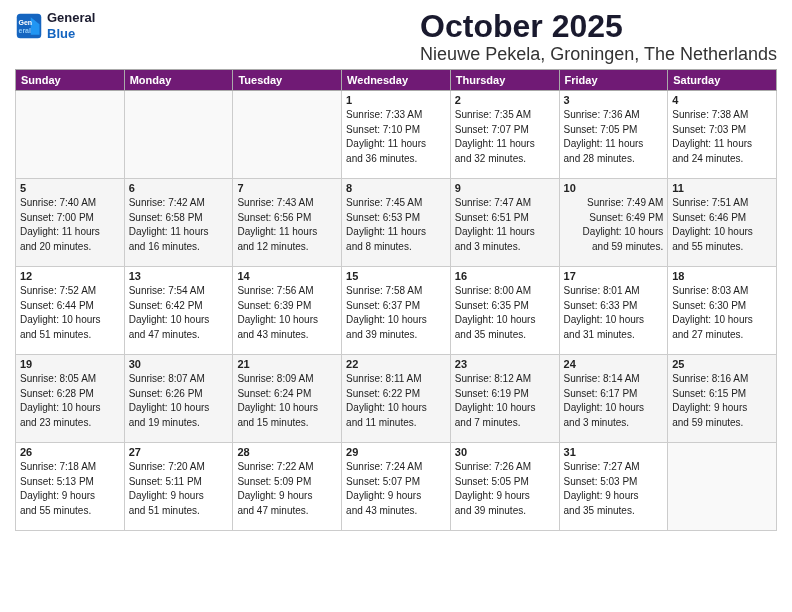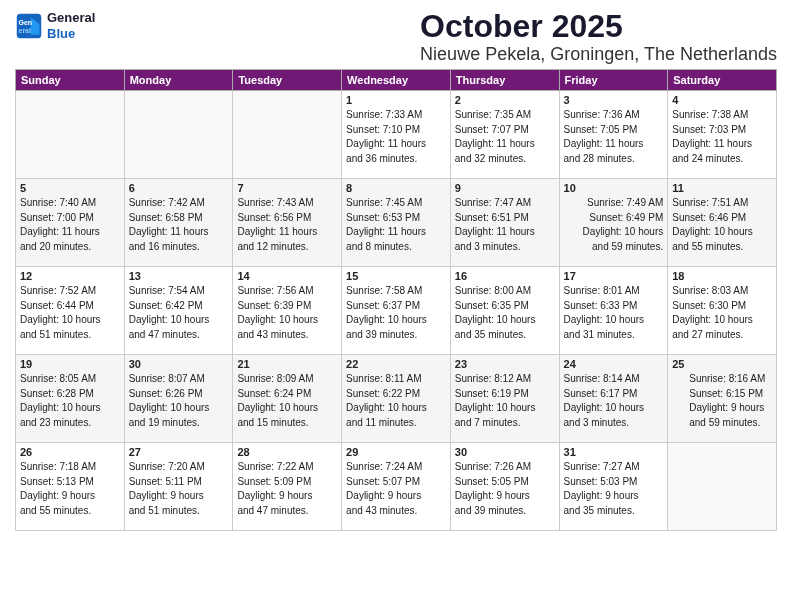--- a/index.html
+++ b/index.html
@@ -308,21 +308,21 @@
           </td>
           <td>
             <span class="day-num">24</span>
             <div class="day-info" style="white-space: pre-line;">Sunrise: 8:14 AM
 Sunset: 6:17 PM
 Daylight: 10 hours
 and 3 minutes.</div>
           </td>
           <td>
             <span class="day-num">25</span>
-            <div class="day-info" style="white-space: pre-line; margin-left: 17px;">Sunrise: 8:16 AM
+            <div class="day-info" style="white-space: pre-line;">Sunrise: 8:16 AM
 Sunset: 6:15 PM
 Daylight: 9 hours
 and 59 minutes.</div>
           </td>
         </tr>
         <tr>
           <td>
             <span class="day-num">26</span>
             <div class="day-info" style="white-space: pre-line;">Sunrise: 7:18 AM
 Sunset: 5:13 PM

